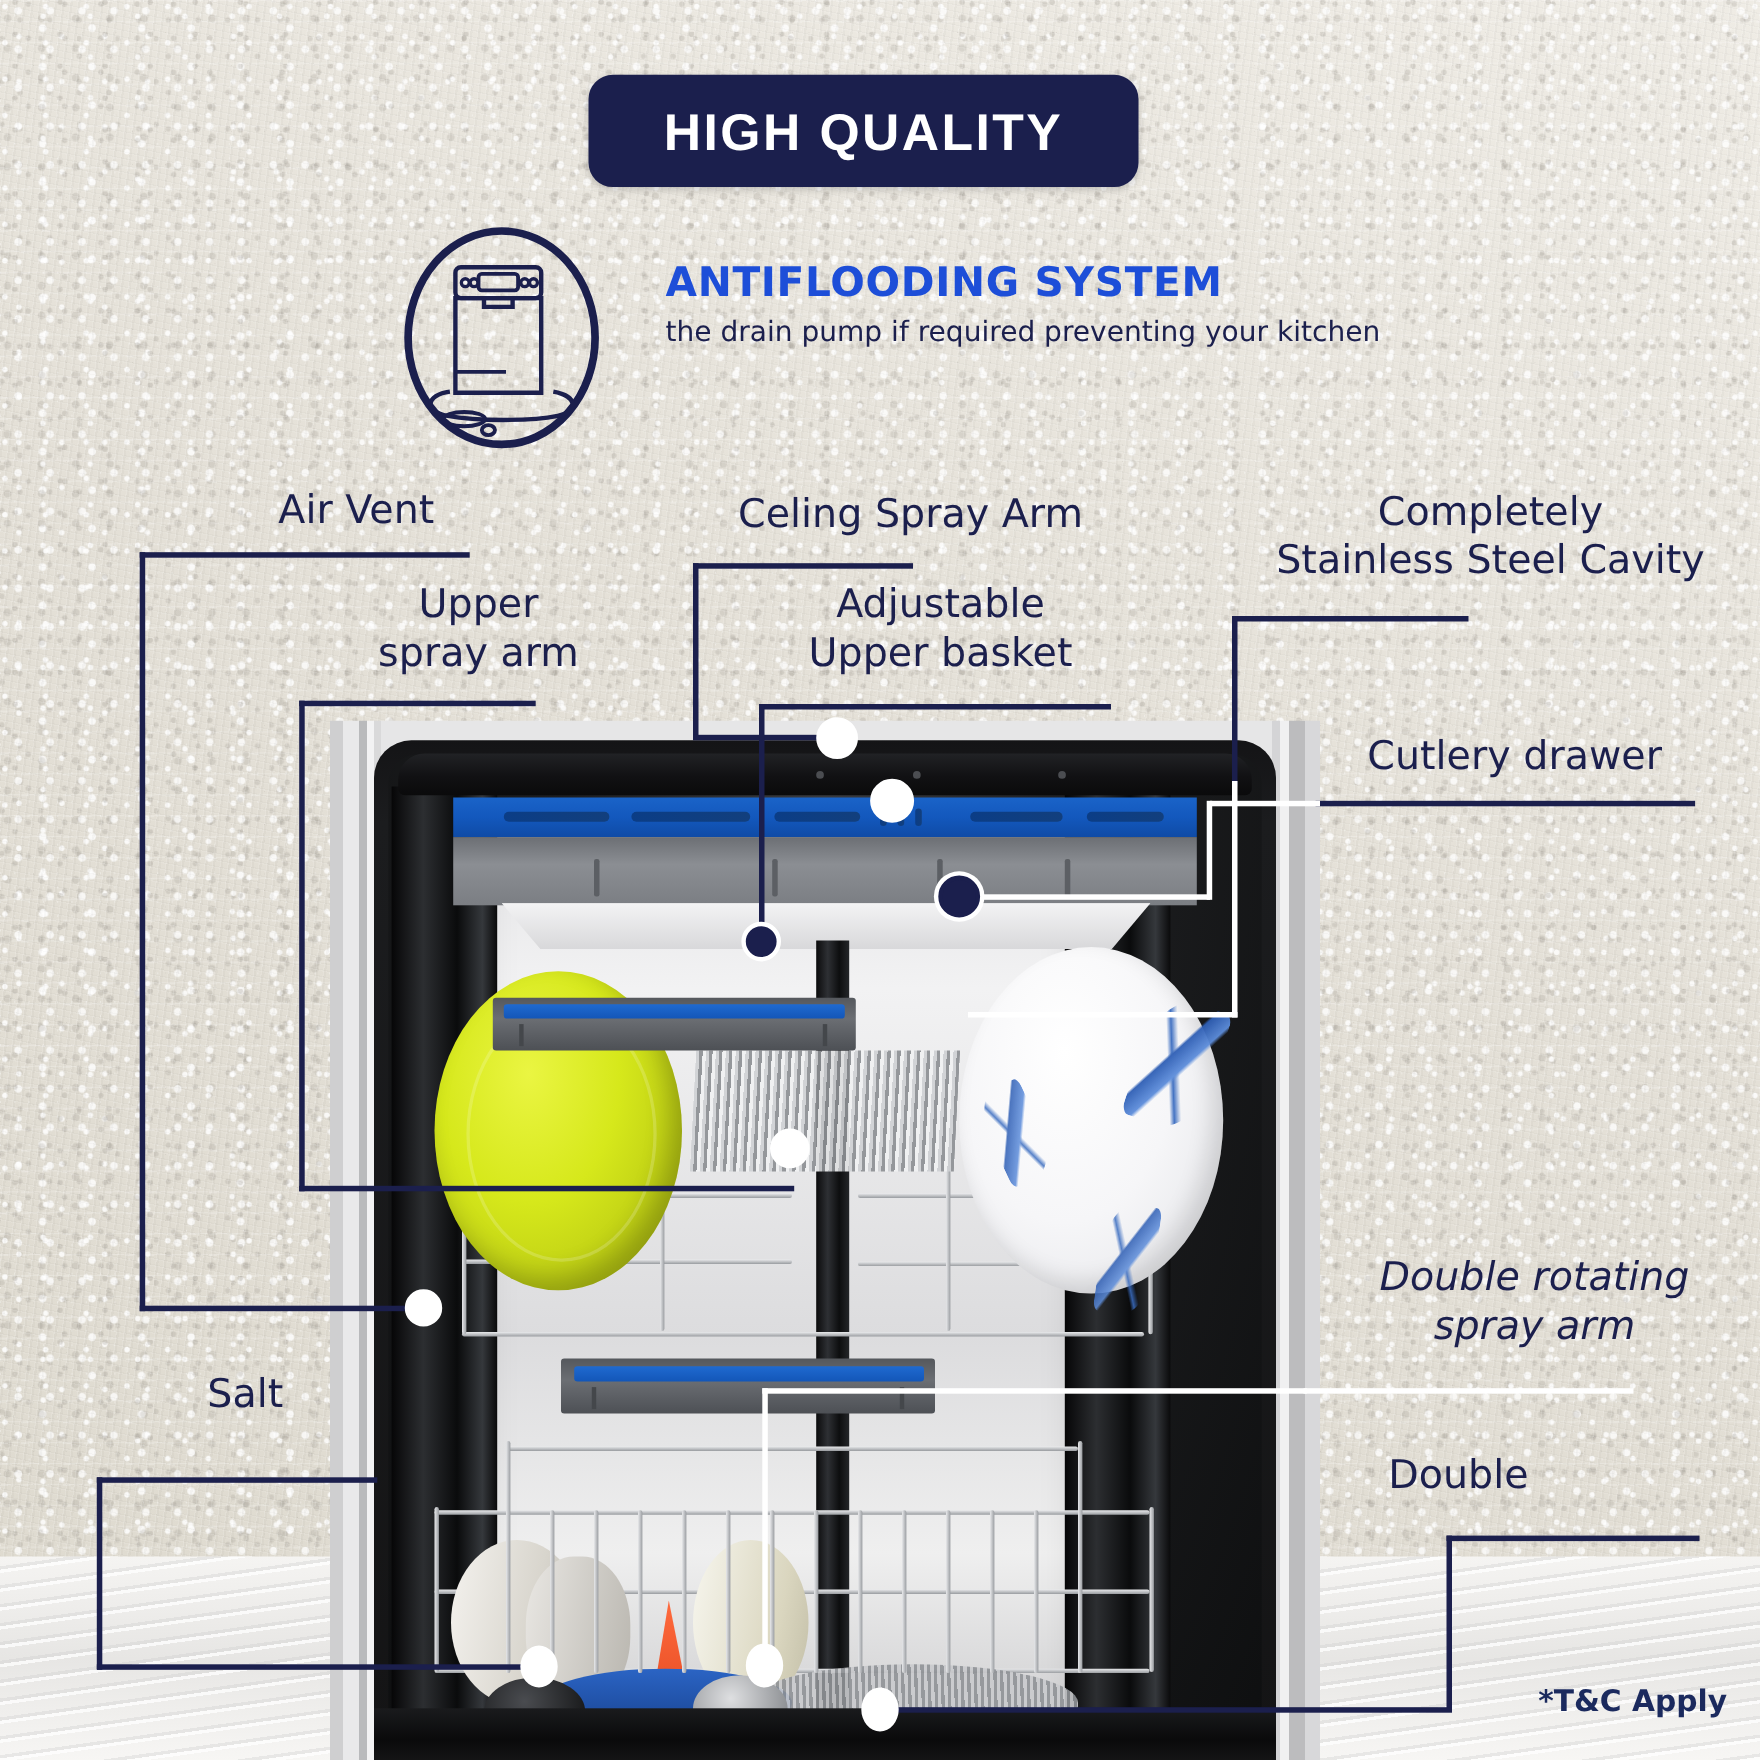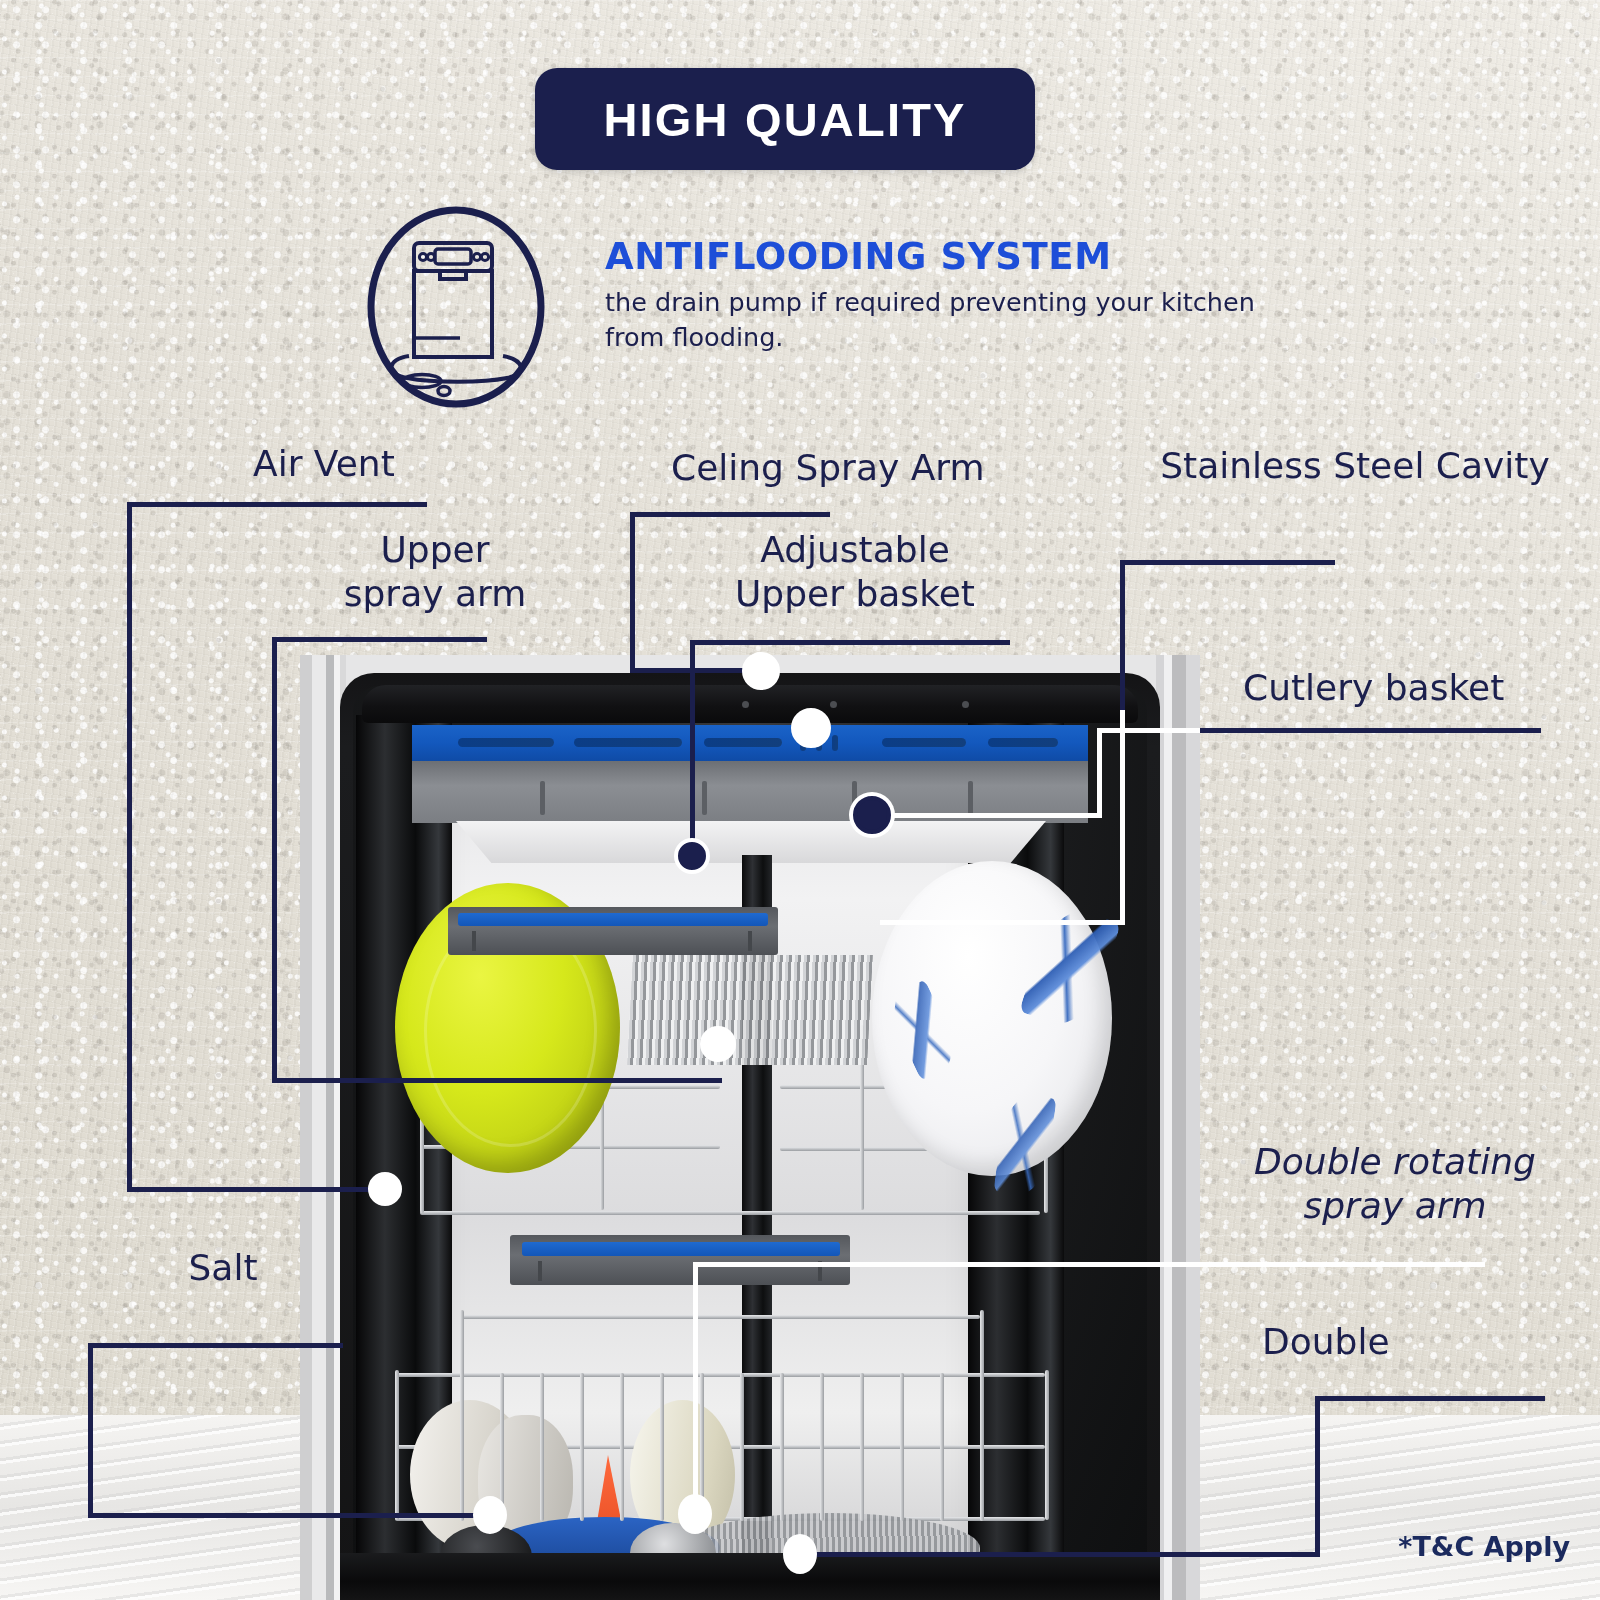--- a/index.html
+++ b/index.html
@@ -267,21 +267,20 @@
         <path d="M49 133 h46" fill="none" stroke="#1b1f4d" stroke-width="3.5"></path>
         <path d="M44 151 c-22 3 -24 18 -2 22 c26 5 76 5 100 0 c20 -4 18 -18 -4 -22" fill="none" stroke="#1b1f4d" stroke-width="4"></path>
         <ellipse cx="57" cy="176" rx="19" ry="6.5" fill="none" stroke="#1b1f4d" stroke-width="3.5"></ellipse>
         <ellipse cx="79" cy="186" rx="6" ry="4.5" fill="none" stroke="#1b1f4d" stroke-width="3.5"></ellipse>
       </svg>
     </div>
     <div class="feat-txt">
       <div class="feat-title">ANTIFLOODING SYSTEM</div>
       <div class="feat-body">
         <div>the drain pump if required preventing your kitchen</div>
-        <div>from flooding.</div>
       </div>
     </div>
   </div>
 
   <div class="dw">
     <div class="dw-outer"></div>
     <div class="dw-cav"></div>
     <div class="tub"></div>
     <div class="side-col l"></div>
     <div class="side-col r"></div>
@@ -436,25 +435,26 @@
   <div class="lbl" style="left:671px;top:446px;">
     <div>Celing Spray Arm</div>
   </div>
 
   <div class="lbl c" style="left:690px;top:528px;width:330px;">
     <div>Adjustable</div>
     <div>Upper basket</div>
   </div>
 
   <div class="lbl c" style="left:1120px;top:444px;width:470px;">
+    <div>Completely</div>
     <div>Stainless Steel Cavity</div>
   </div>
 
   <div class="lbl" style="left:1243px;top:666px;">
-    <div>Cutlery basket</div>
+    <div>Cutlery drawer</div>
   </div>
 
   <div class="lbl c" style="left:1195px;top:1140px;width:400px;font-style:italic;">
     <div>Double rotating</div>
     <div>spray arm</div>
   </div>
 
   <div class="lbl" style="left:1262px;top:1320px;">
     <div>Double</div>
   </div>

